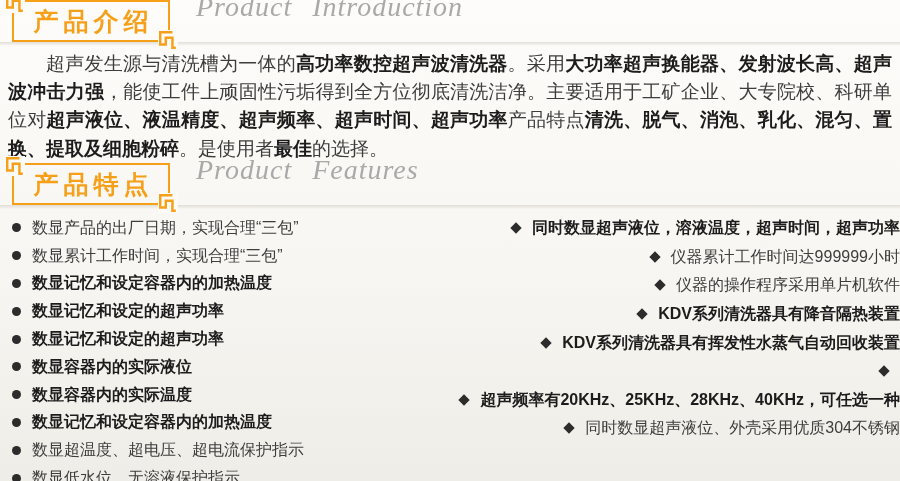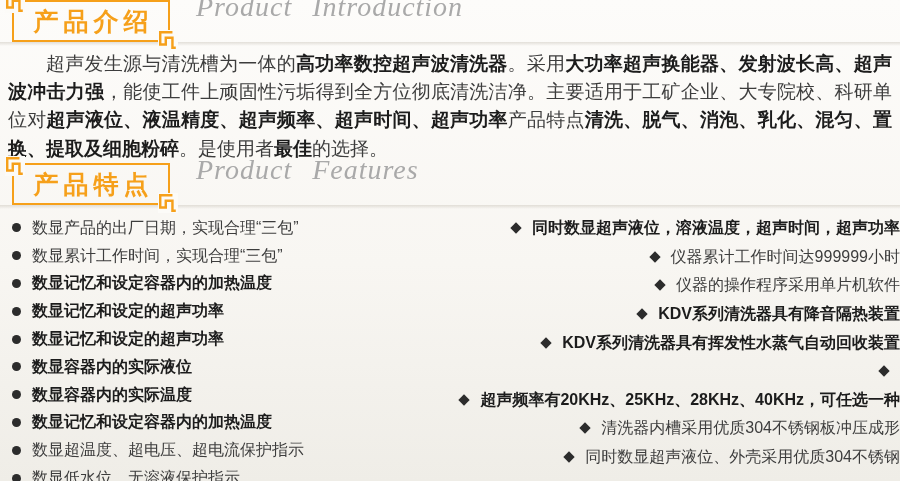--- a/index.html
+++ b/index.html
@@ -199,24 +199,20 @@
             </li>
             <li class="feature-item">
               <span class="marker-diamond"></span>
             </li>
             <li class="feature-item">
               <span class="marker-diamond"></span>
               <span class="feature-text bold">超声频率有20KHz、25KHz、28KHz、40KHz，可任选一种</span>
             </li>
             <li class="feature-item">
               <span class="marker-diamond"></span>
-              <span class="feature-text">清洗器内槽采用优质304不锈钢板冲压成形</span>
-            </li>
-            <li class="feature-item">
-              <span class="marker-diamond"></span>
               <span class="feature-text">同时数显超声液位、外壳采用优质304不锈钢</span>
             </li>
           </ul>
       </div>
     </div>
   </section>
 
 </div>
 
 </body></html>

